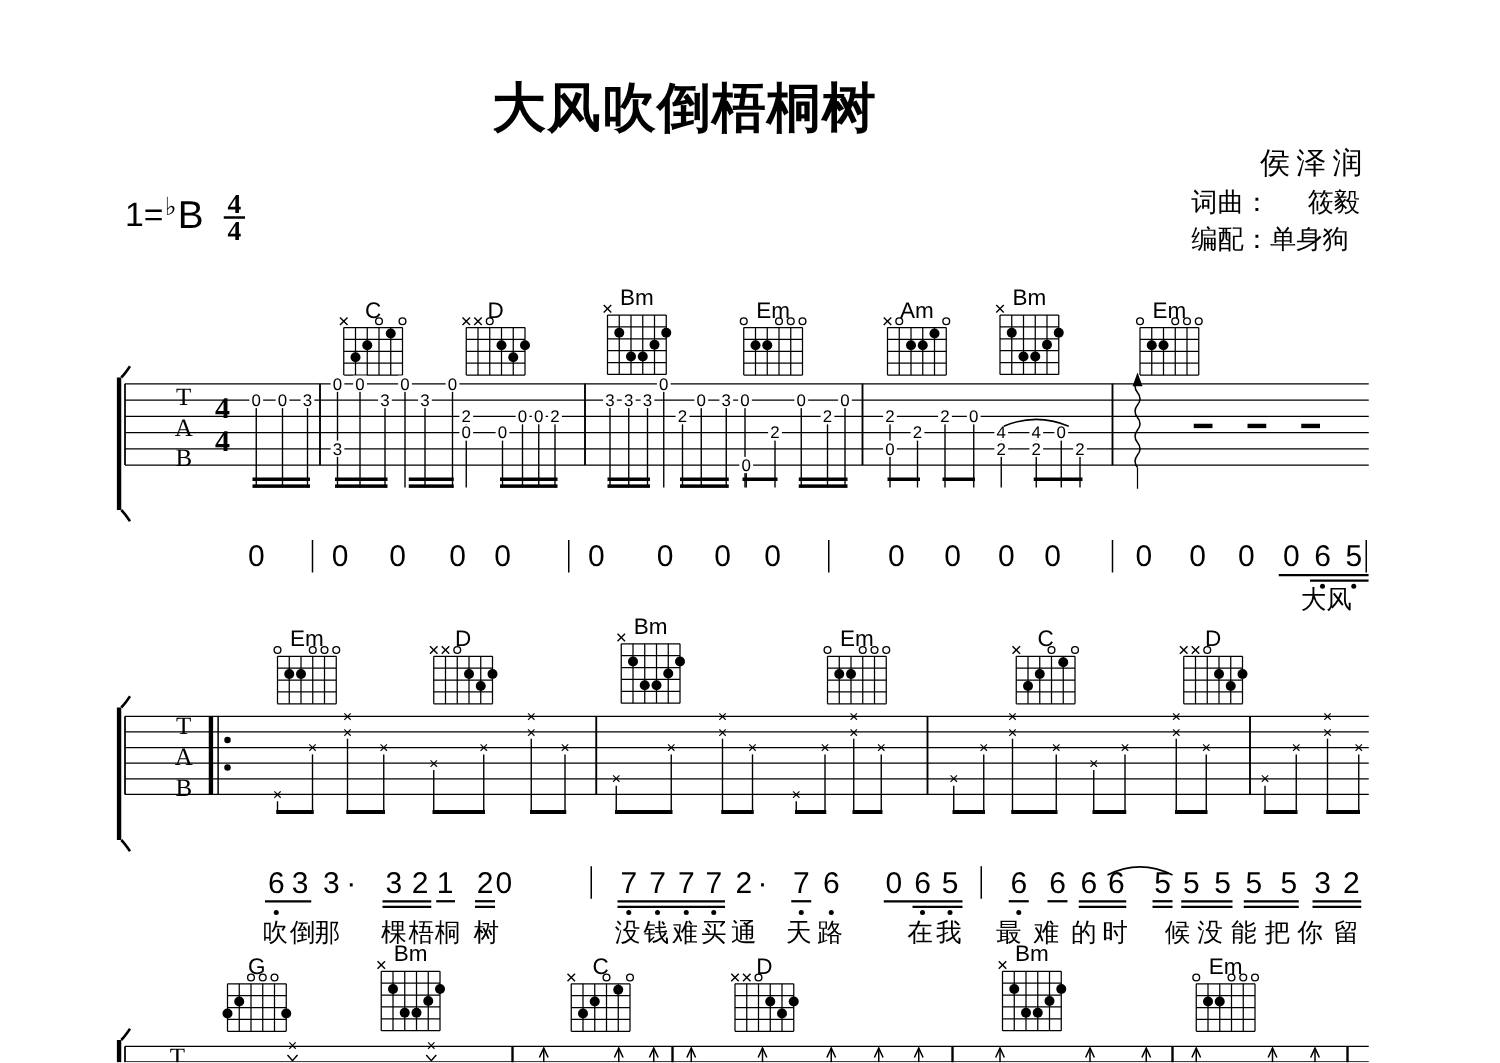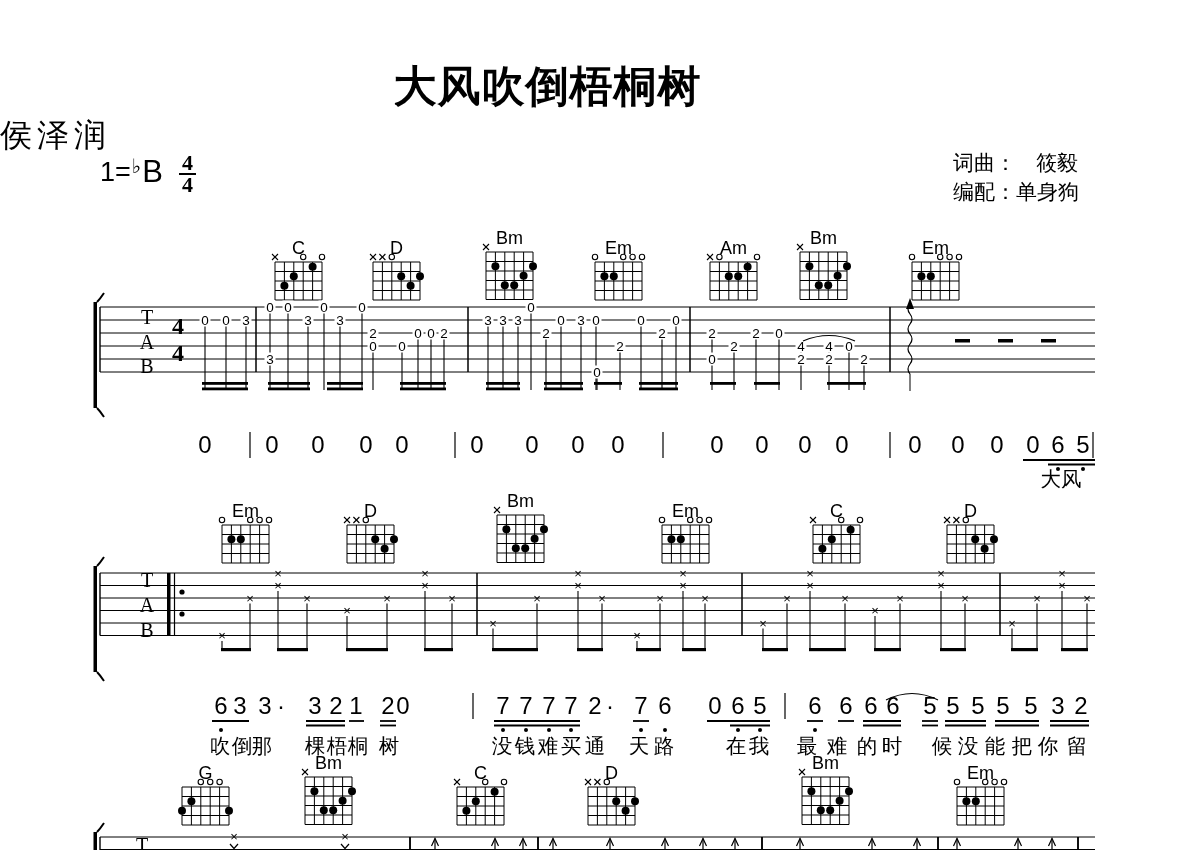--- a/index.html
+++ b/index.html
@@ -1,33 +1,33 @@
 <!DOCTYPE html>
 <html><head>
 <meta charset="utf-8">
 <style>
   html,body{margin:0;padding:0;background:#fff;}
   .page{position:relative;width:1095px;height:850px;background:#fff;overflow:hidden;
         font-family:"Liberation Sans",sans-serif;color:#000;}
   #score{position:absolute;left:0;top:0;}
   .title{position:absolute;left:0;right:0;top:58px;text-align:center;
          font-size:43px;font-weight:bold;letter-spacing:1px;}
-  .artist{position:absolute;left:0;right:0;top:114px;text-align:left;
-          font-size:32px;letter-spacing:5px;}
+  .artist{position:absolute;left:0;right:0;top:114px;text-align:right;
+          font-size:24px;letter-spacing:5px;}
   .keyrow{position:absolute;left:100px;top:150px;display:flex;align-items:flex-end;font-size:27px;}
   .k1{font-size:27px;line-height:40px;}
   .flat{font-size:20px;position:relative;top:-14px;margin:0 1px;}
   .kletter{font-size:31px;line-height:40px;}
   .timesig{display:inline-flex;flex-direction:column;align-items:center;margin-left:16px;
            transform:translateY(3px);}
   .tsn{font-family:"Liberation Serif",serif;font-weight:bold;font-size:22px;line-height:20px;padding:0 3px;}
   .tsn.top{border-bottom:2px solid #000;}
   .tuning{position:absolute;left:100px;top:200px;font-size:21px;}
   .credits{position:absolute;left:953px;top:148px;font-size:21px;line-height:29px;}
-  .cval1{margin-left:20px;}
+  .cval1{margin-left:30px;}
 </style>
 </head>
 <body>
 
 <div class="page">
   <div class="title">大风吹倒梧桐树</div>
   <div class="artist">侯泽润</div>
   <div class="keyrow">
     <span class="k1">1=</span>
       <span class="flat">♭</span>

